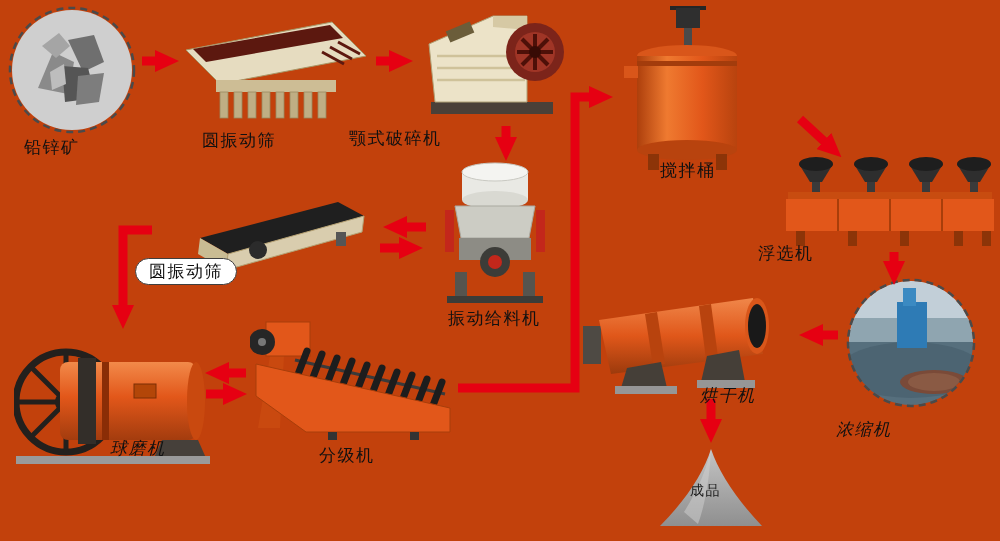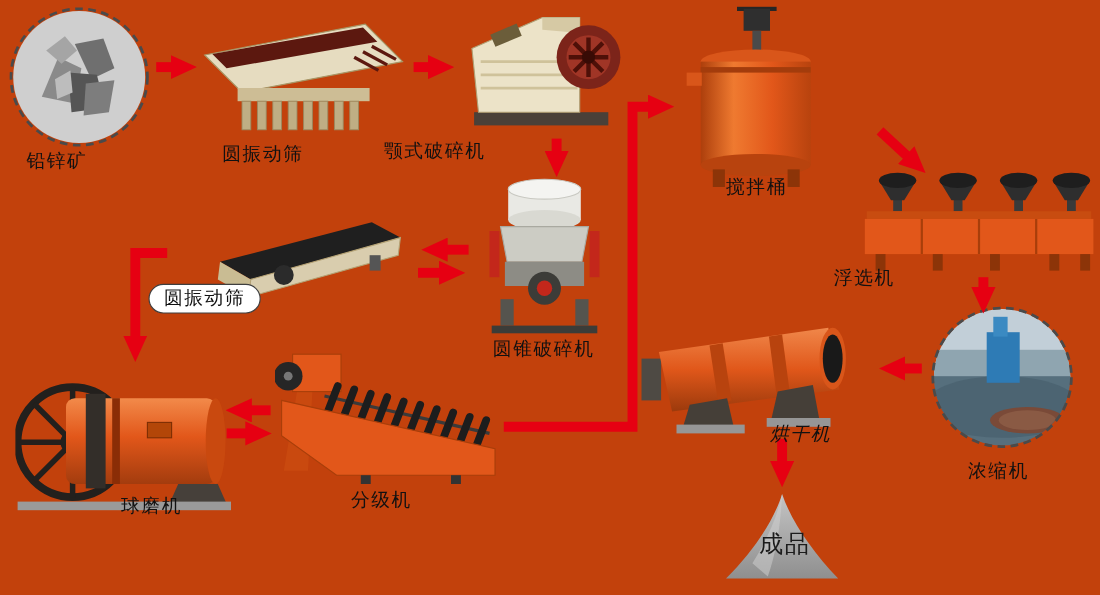--- a/index.html
+++ b/index.html
@@ -9,21 +9,21 @@
   .node { position:absolute; z-index:1; }
   .node svg { display:block; width:100%; height:100%; }
   .lbl {
     position:absolute; z-index:6; font-size:17px; font-weight:500;
     color:#111; letter-spacing:1.5px; white-space:nowrap; line-height:1.25;
   }
   .lbl.capsule {
     border:1.5px solid #3f3f3f; border-radius:16px;
     padding:2px 13px; background:#fff;
   }
-  .lbl.on-pile { font-size:22px; color:#1c1c1c; }
+  .lbl.on-pile { font-size:14px; color:#1c1c1c; }
   .arrows { position:absolute; left:0; top:0; width:1000px; height:541px; z-index:5; pointer-events:none; }
 </style>
 </head>
 <body>
 
 <div class="canvas">
 
   <div class="node" style="left:8px; top:6px; width:128px; height:128px;">
     <svg viewBox="0 0 128 128">
       <circle cx="64" cy="64" r="60" fill="#cfcfcf"></circle>
@@ -292,23 +292,23 @@
       <line x1="800" y1="119" x2="826" y2="143" marker-end="url(#ah)"></line>
       <line x1="894" y1="252" x2="894" y2="264" marker-end="url(#ah)"></line>
       <line x1="838" y1="335" x2="820" y2="335" marker-end="url(#ah)"></line>
       <line x1="711" y1="399" x2="711" y2="422" marker-end="url(#ah)"></line>
     </g>
   </svg>
 
   <div class="lbl" style="left:24px;  top:137px;">铅锌矿</div>
   <div class="lbl" style="left:202px; top:130px;">圆振动筛</div>
   <div class="lbl" style="left:349px; top:128px;">颚式破碎机</div>
-  <div class="lbl" style="left:448px; top:308px;">圆锥破碎机</div>
+  <div class="lbl" style="left:448px; top:308px;">振动给料机</div>
   <div class="lbl capsule" style="left:135px; top:258px;">圆振动筛</div>
-  <div class="lbl" style="left:110px; top:450px;">球磨机</div>
+  <div class="lbl" style="left:110px; top:438px;font-style:italic;">球磨机</div>
   <div class="lbl" style="left:319px; top:445px;">分级机</div>
   <div class="lbl" style="left:660px; top:160px;">搅拌桶</div>
   <div class="lbl" style="left:758px; top:223px;margin-top:20px;">浮选机</div>
-  <div class="lbl" style="left:880px; top:419px;">浓缩机</div>
+  <div class="lbl" style="left:836px; top:419px;font-style:italic;">浓缩机</div>
   <div class="lbl" style="left:700px; top:385px;font-style:italic;">烘干机</div>
   <div class="lbl on-pile" style="left:690px; top:482px;">成品</div>
 
 </div>
 
 </body></html>

